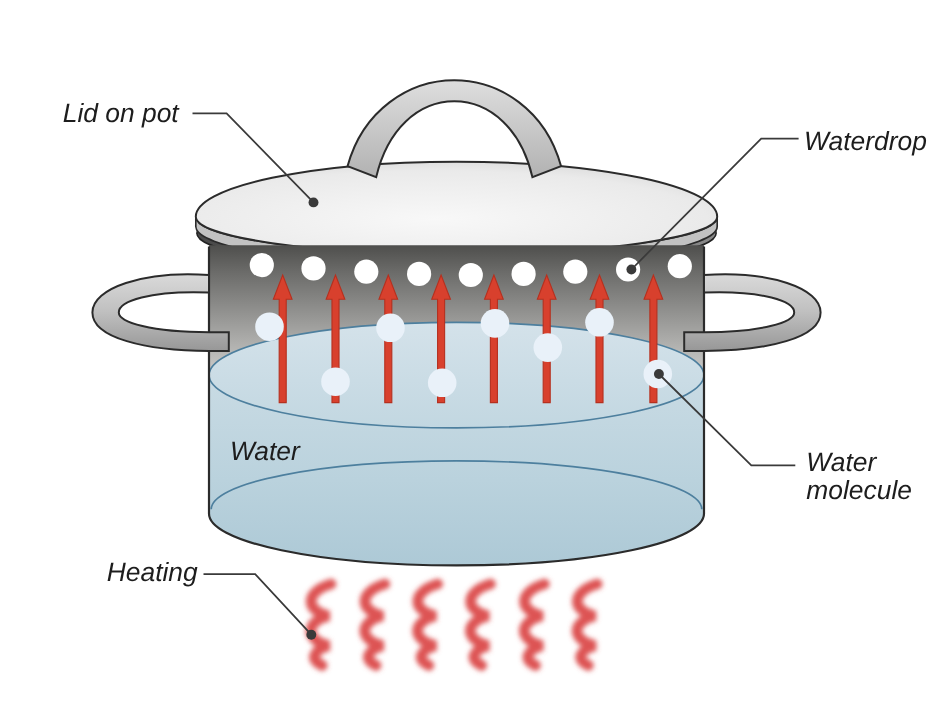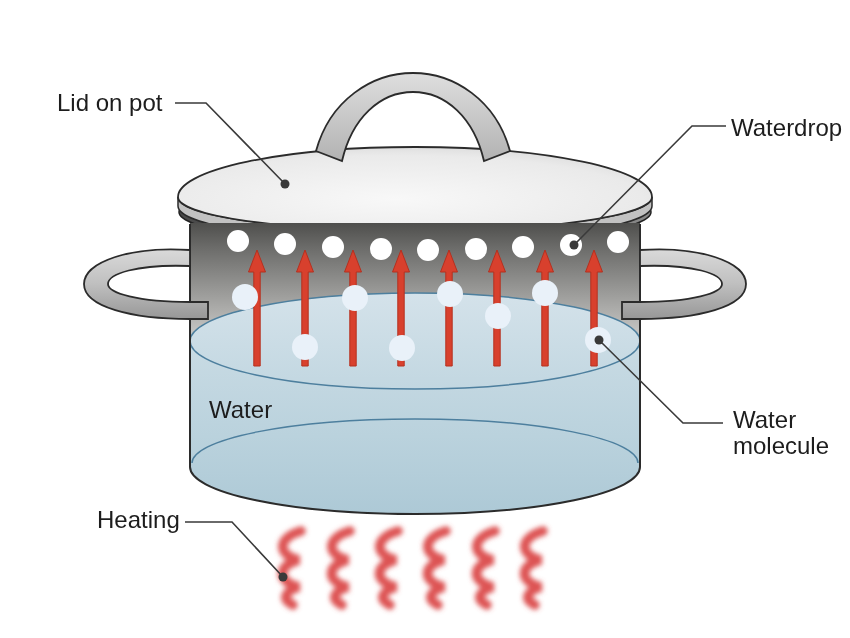--- a/index.html
+++ b/index.html
@@ -1,16 +1,16 @@
 <!DOCTYPE html>
 <html style="--c-text: #1d1d1d; --c-leader: #3a3a3a; --c-arrow: #d8402d; --c-arrow-edge: #b5301f; --c-heat: #dd5252; --c-drop: #ffffff; --c-molecule: #e9f1f9; --c-water-outline: #4d7f9e;"><head>
 <meta charset="utf-8">
 <style>
   html,body{margin:0;padding:0;background:#ffffff;}
-  #stage{position:relative;width:850px;height:638px;background:#ffffff;overflow:hidden;}
+  #stage{position:relative;width:850px;height:638px;background:#ffffff;overflow:hidden;font-style:italic;}
   svg{display:block;}
   .lbl{font-family:"Liberation Sans",sans-serif;font-size:24px;fill:var(--c-text,#1d1d1d);}
   .leader{stroke:var(--c-leader,#3a3a3a);stroke-width:1.6;fill:none;}
   .dot{fill:var(--c-leader,#111111);stroke:none;}
   .drop{fill:var(--c-drop,#ffffff);stroke:none;}
   .molecule{fill:var(--c-molecule,#e9f1f9);stroke:none;}
   .arrow{fill:var(--c-arrow,#d8402d);stroke:var(--c-arrow-edge,#b5301f);stroke-width:1;}
   .squiggle{stroke:var(--c-heat,#dd5252);stroke-width:9.5;fill:none;stroke-linecap:round;}
   .outline{stroke:#2b2b2b;fill:none;}
 </style>

